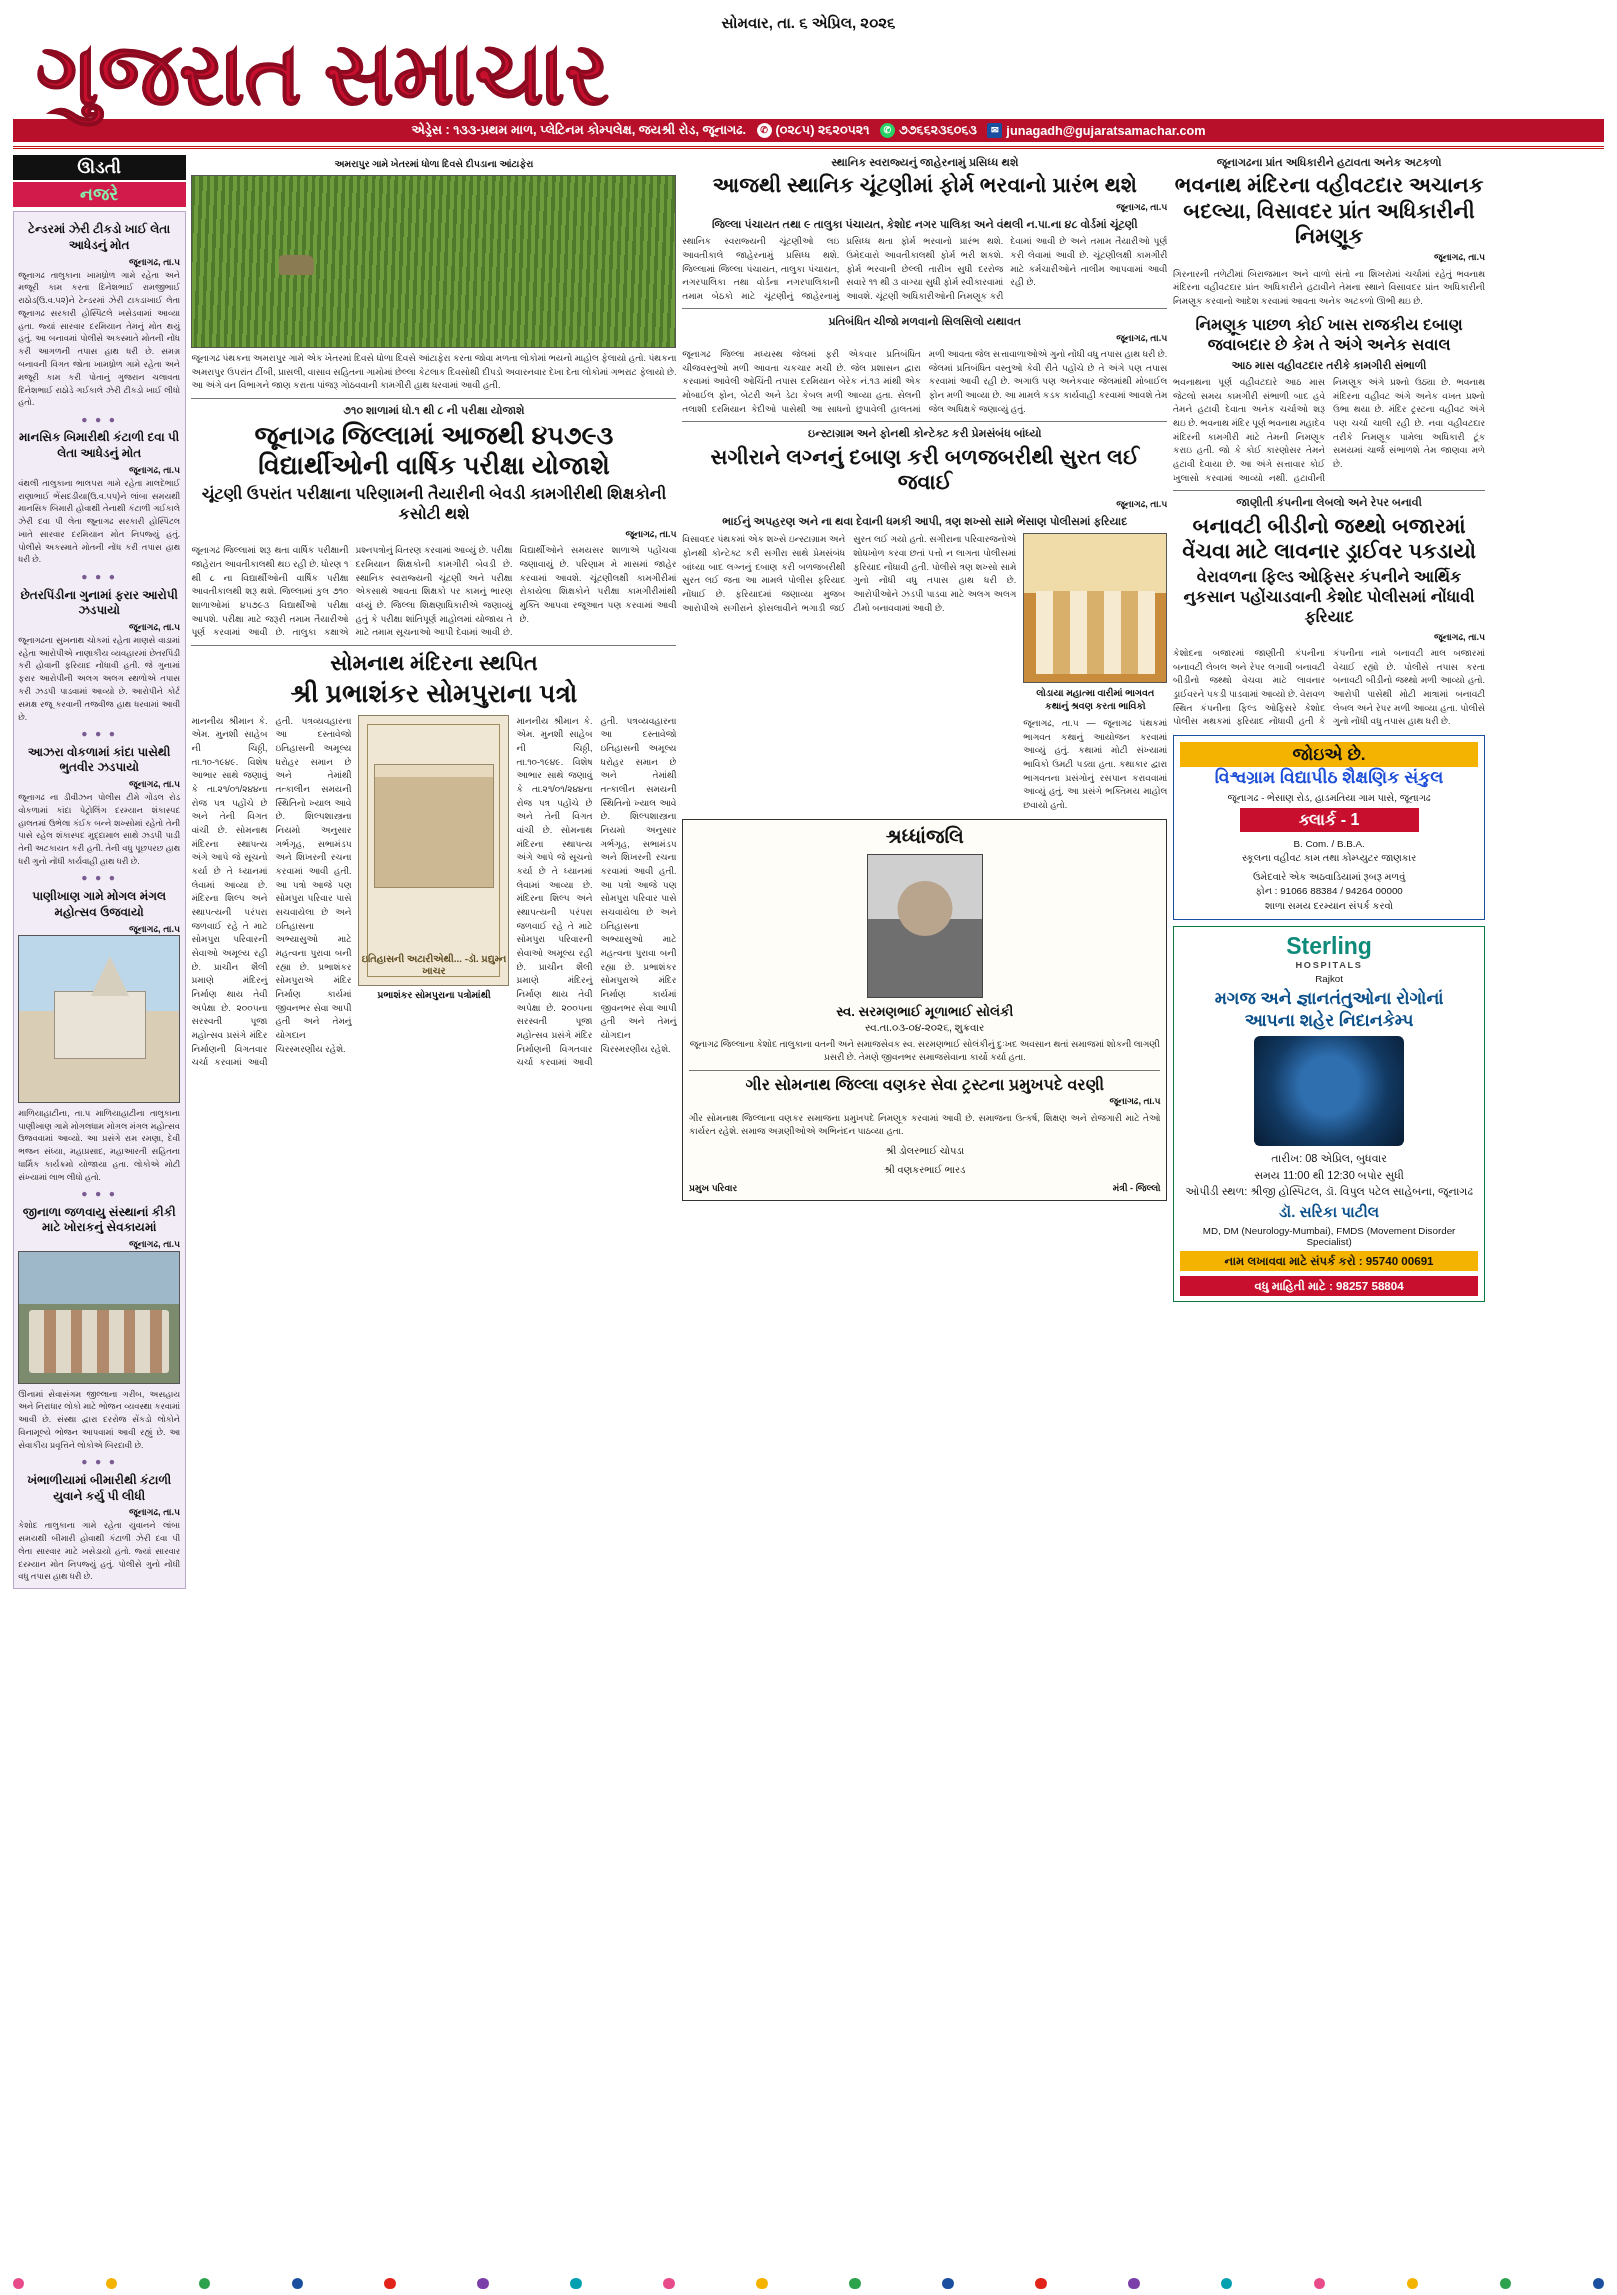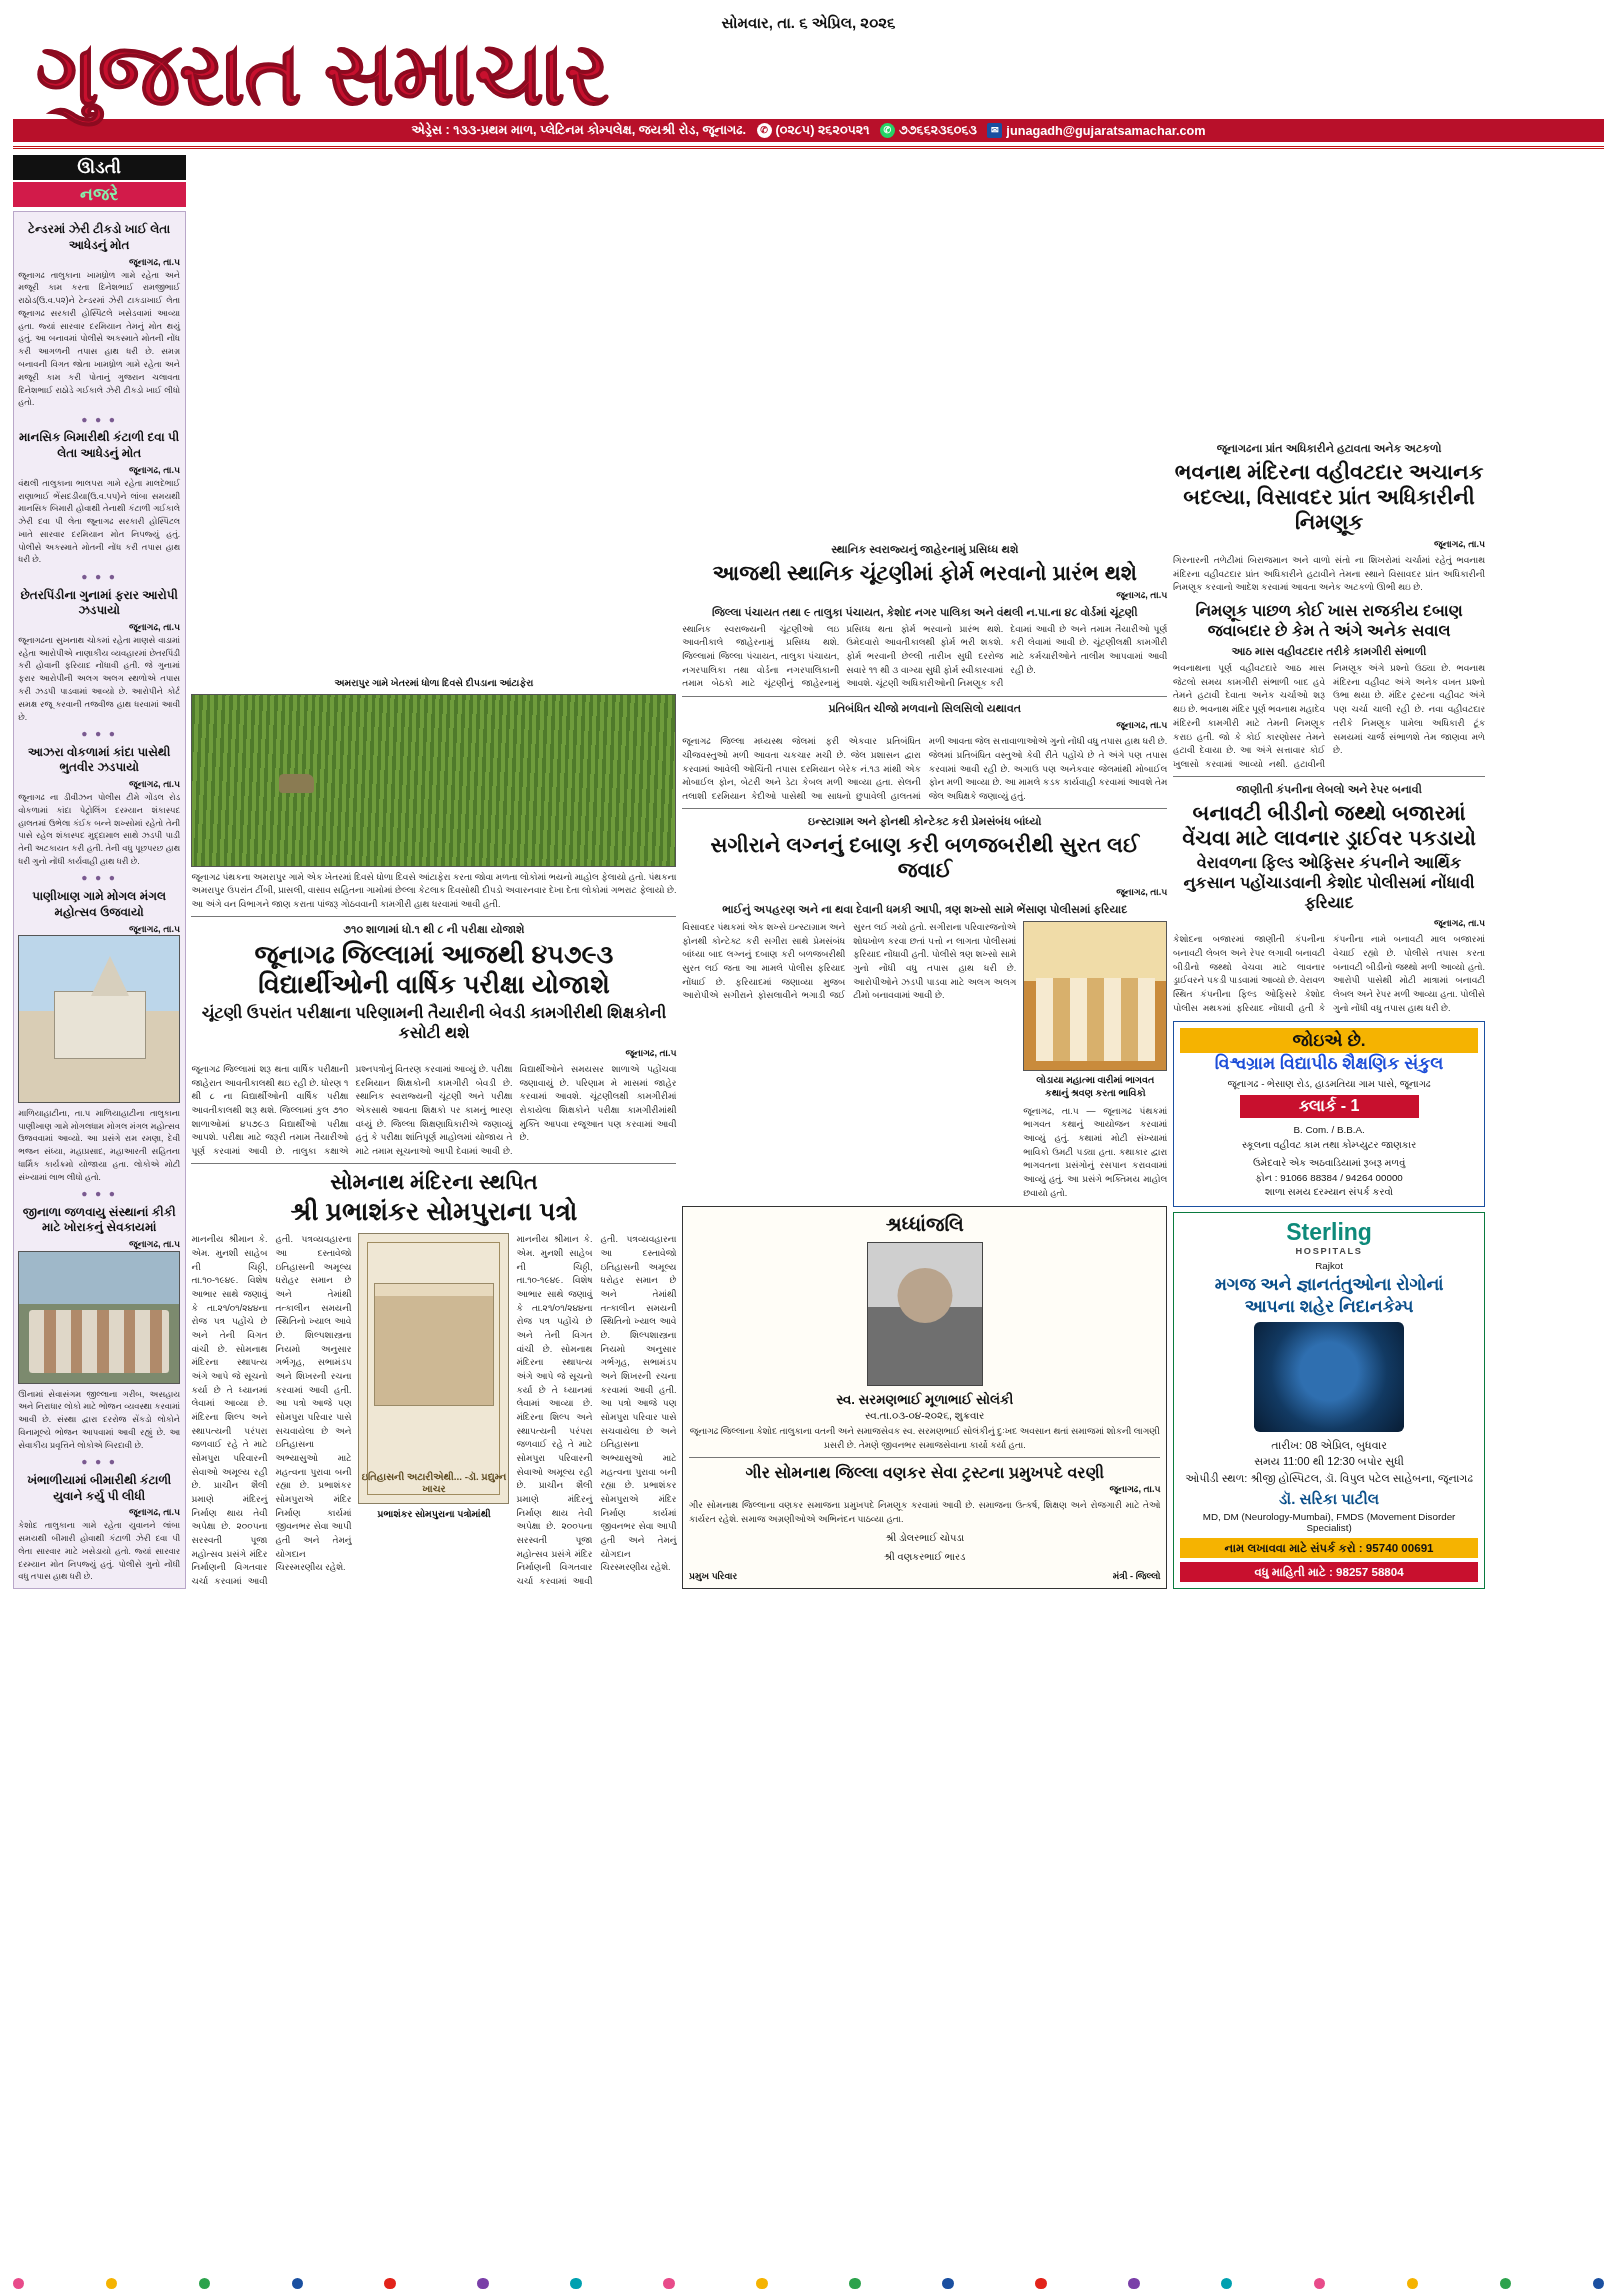--- a/index.html
+++ b/index.html
@@ -27,21 +27,21 @@
   .contact-bar { background:#b8102a; color:#fff; font-size:12.7px; font-weight:bold;
                  display:flex; align-items:center; justify-content:center; gap:10.4px;
                  padding:4px 5.8px; margin-top:3.5px; }
   .contact-bar .chip { display:inline-flex; align-items:center; gap:4px; }
   .ico { display:inline-block; width:15px; height:15px; border-radius:50%;
          background:#fff; color:#b8102a; font-size:9.2px; line-height:15px; text-align:center; }
   .ico.wa { background:#25D366; color:#fff; }
   .ico.mail { background:#1a4fa0; color:#fff; border-radius:1.7px; }
 
   
-  .grid { display:flex; gap:5.8px; margin-top:5.8px; align-items:flex-end; }
+  .grid { display:flex; gap:5.8px; margin-top:5.8px; align-items:flex-start; }
   .col { }
   .c1 { width:173px; }
   .c2 { width:485px; }
   .c3 { width:485px; }
   .c4 { width:312px; }
   .hr-thin { border-top:0.6px solid #777; margin:4.6px 0; }
 
   
   .hl-xl { font-size:25.4px; font-weight:bold; line-height:1.18; color:#111; }
   .hl-lg { font-size:21px; font-weight:bold; line-height:1.2; }

